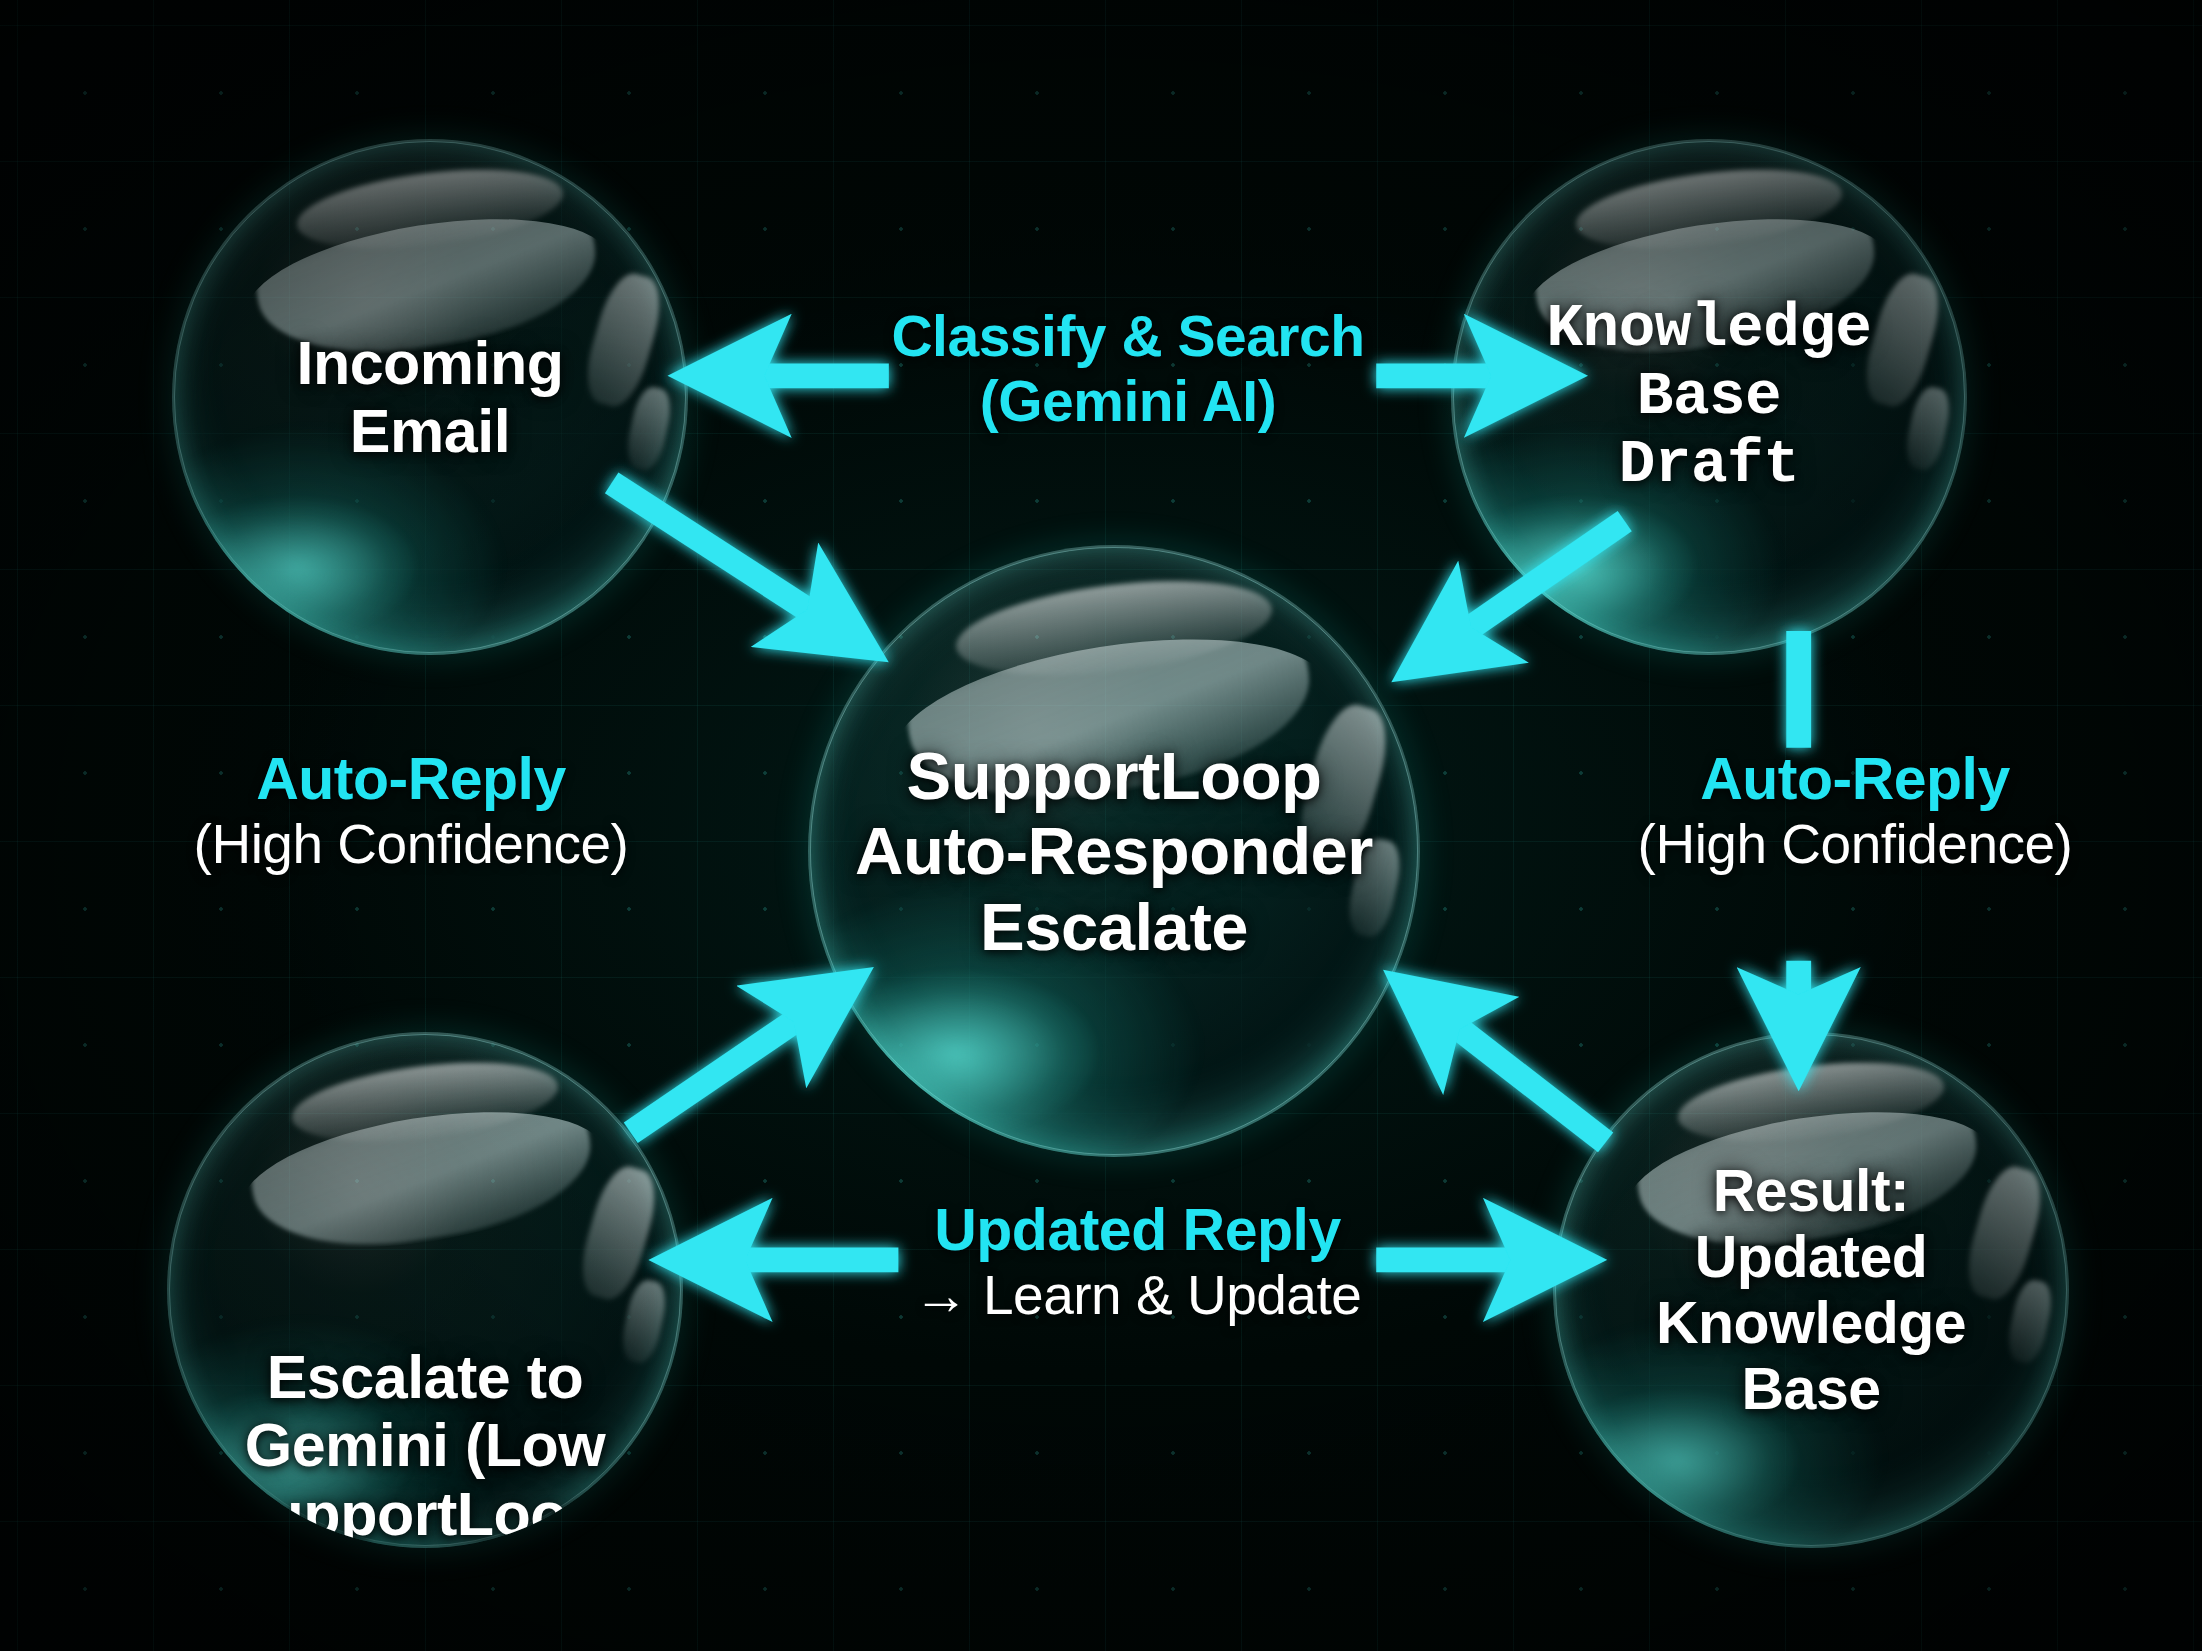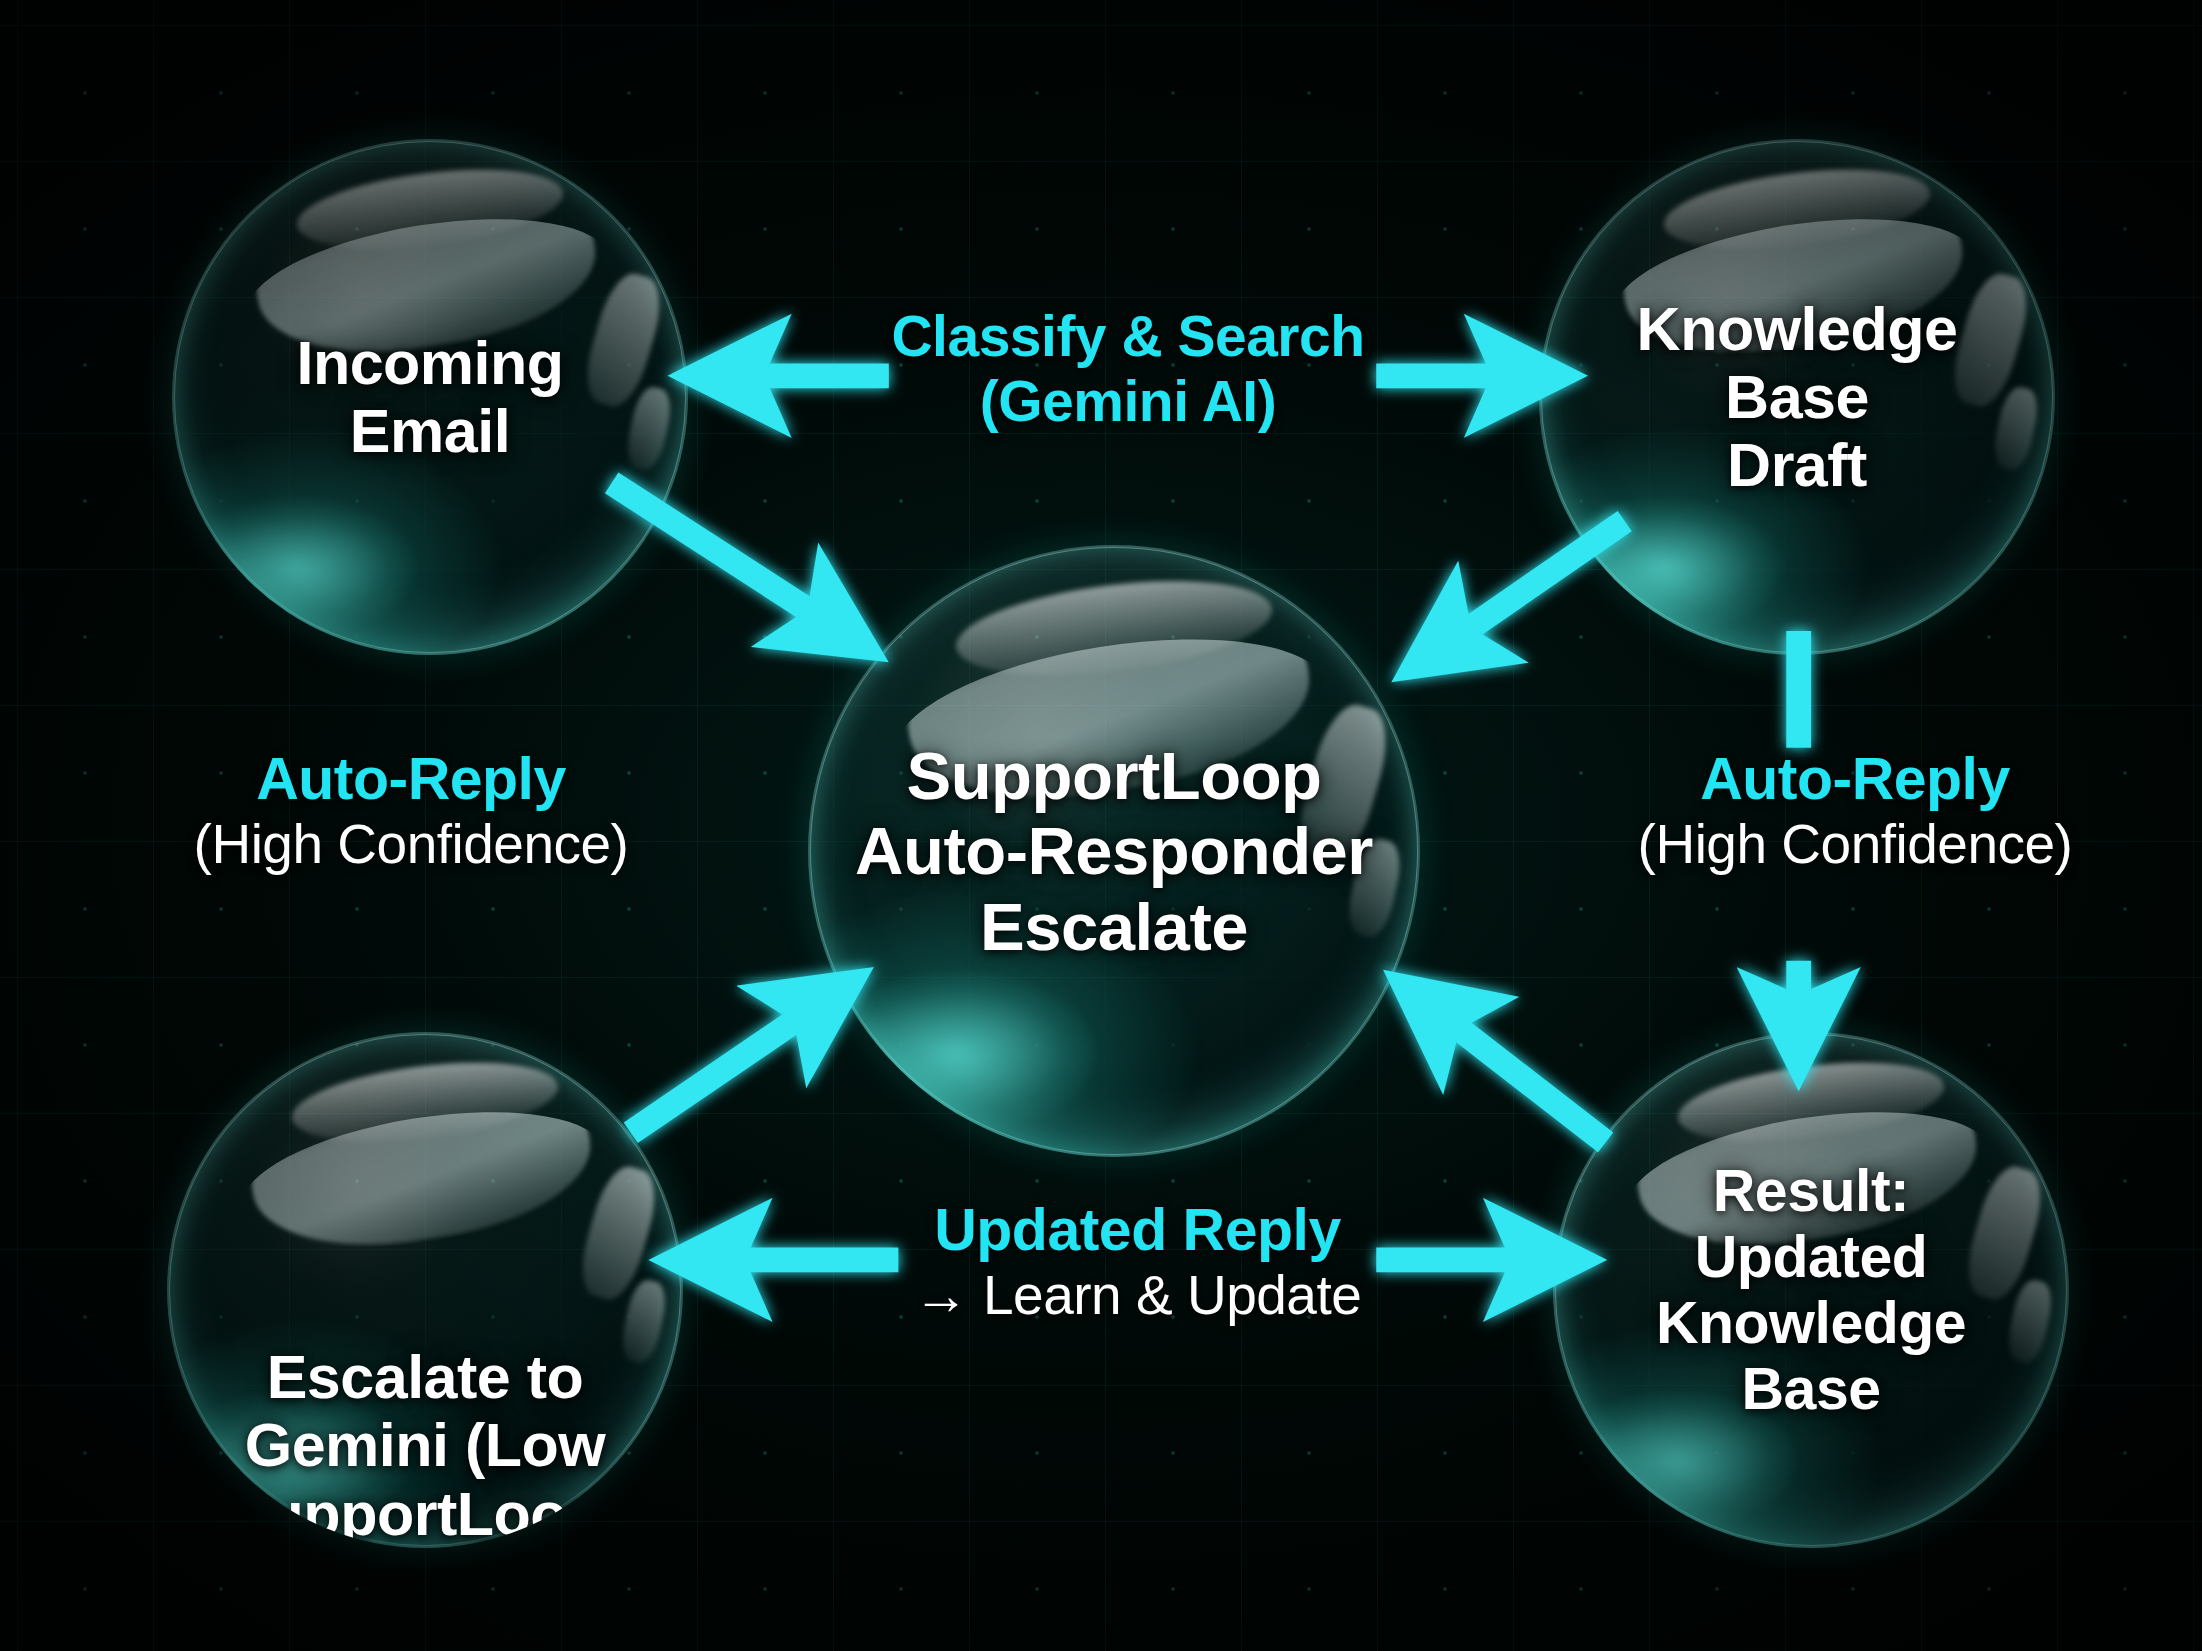--- a/index.html
+++ b/index.html
@@ -154,21 +154,21 @@
     color: #ffffff;
     font-weight: bold;
     line-height: 1.12;
     letter-spacing: -0.5px;
     text-shadow: 0 1.9px 8.6px rgba(0,0,0,0.85), 0 0 21px rgba(0,0,0,0.7);
     padding: 0 6%;
   }
 
   
   #b-incoming   { left: 172px;  top: 139px;  width: 516px; height: 516px; }
-  #b-kb         { left: 1539px; top: 139px;  width: 516px; height: 516px; }
+  #b-kb         { left: 1451px; top: 139px;  width: 516px; height: 516px; font-family: Liberation Mono, monospace; }
   #b-center     { left: 808px;  top: 545px;  width: 612px; height: 612px; }
   #b-escalate   { left: 167px;  top: 1032px; width: 516px; height: 516px; align-items: flex-end; }
   #b-result     { left: 1553px; top: 1032px; width: 516px; height: 516px; }
 
   #b-incoming .bubble-label,
   #b-kb .bubble-label,
   #b-escalate .bubble-label,
   #b-result .bubble-label { font-size: 61px; }
   #b-result .bubble-label { font-size: 59px; }
   #b-center .bubble-label { font-size: 67px; }

